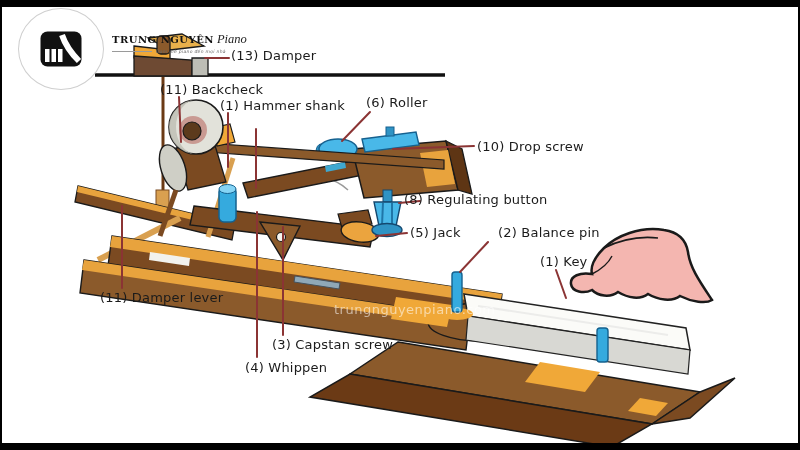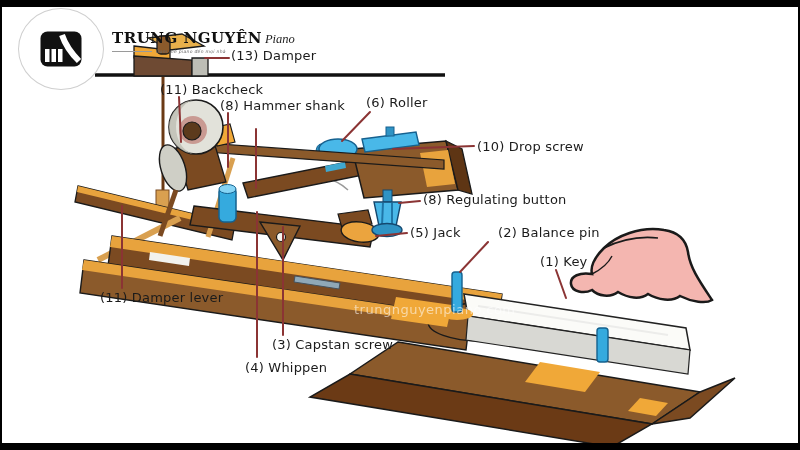--- a/index.html
+++ b/index.html
@@ -11,49 +11,49 @@
   .frame.bottom{left:0;bottom:0;width:800px;height:7px;}
   .frame.left{left:0;top:0;width:2px;height:450px;}
   .frame.right{right:0;top:0;width:2px;height:450px;}
 
   
   #logo{position:absolute;left:18px;top:8px;display:flex;align-items:flex-start;}
   #logo-circle{width:84px;height:80px;border-radius:50%;background:#fff;border:1px solid #cfcfcf;
                display:flex;align-items:center;justify-content:center;}
   #logo-text{margin-left:8px;margin-top:20px;}
   #brand-line{white-space:nowrap;}
-  #brand{font-family:"DejaVu Serif","Liberation Serif",serif;font-weight:bold;font-size:15px;
+  #brand{font-family:"DejaVu Serif","Liberation Serif",serif;font-weight:bold;font-size:10px;
          letter-spacing:.5px;color:#111;}
   #brand-suffix{font-family:Liberation Serif, serif;font-style:italic;
                 font-size:12.5px;color:#222;margin-left:3px;}
   #tag-row{display:flex;align-items:center;margin-top:2px;}
   #tag-rule{width:40px;height:1px;background:#9a9a9a;margin-right:4px;}
   #tagline{font-size:4.5px;color:#6a6a6a;font-style:italic;letter-spacing:.3px;white-space:nowrap;}
 
   
   #art{position:absolute;left:0;top:0;}
 
   
   .lbl{position:absolute;font-size:13px;color:#1b1b1b;white-space:nowrap;letter-spacing:.2px;}
   #lbl-damper{left:231px;top:48px;}
   #lbl-backcheck{left:160px;top:82px;}
   #lbl-hammer-shank{left:220px;top:98px;}
   #lbl-repetition-lever{left:247px;top:113px;}
   #lbl-roller{left:366px;top:95px;}
   #lbl-drop-screw{left:477px;top:139px;}
-  #lbl-regulating-button{left:423px;top:192px;}
+  #lbl-regulating-button{left:404px;top:192px;}
   #lbl-jack{left:410px;top:225px;}
   #lbl-balance-pin{left:490px;top:225px;margin-left:8px;}
   #lbl-key{left:540px;top:254px;}
   #lbl-damper-lever{left:100px;top:290px;}
   #lbl-capstan-screw{left:272px;top:337px;}
   #lbl-whippen{left:245px;top:360px;}
 
   #watermark{position:absolute;left:334px;top:302px;font-size:13px;
-             color:rgba(255,255,255,0.55);letter-spacing:.5px;margin-left:20px;}
+             color:rgba(255,255,255,0.55);letter-spacing:.5px;}
 </style>
 </head>
 <body>
 
 <div id="stage">
 
   <svg id="art" width="800" height="450" viewBox="0 0 800 450">
 
     <g>
       <line x1="95" y1="75" x2="445" y2="75" stroke="#111" stroke-width="3.5"></line>
@@ -208,21 +208,21 @@
       </div>
       <div id="tag-row">
         <span id="tag-rule"></span>
         <span id="tagline">Đam mê piano đến mọi nhà</span>
       </div>
     </div>
   </div>
 
   <div class="lbl" id="lbl-damper">(13) Damper</div>
   <div class="lbl" id="lbl-backcheck">(11) Backcheck</div>
-  <div class="lbl" id="lbl-hammer-shank">(8) Hammer shank</div>
+  <div class="lbl" id="lbl-hammer-shank">(1) Hammer shank</div>
   <div class="lbl" id="lbl-roller">(6) Roller</div>
   <div class="lbl" id="lbl-drop-screw">(10) Drop screw</div>
   <div class="lbl" id="lbl-regulating-button">(8) Regulating button</div>
   <div class="lbl" id="lbl-jack">(5) Jack</div>
   <div class="lbl" id="lbl-balance-pin">(2) Balance pin</div>
   <div class="lbl" id="lbl-key">(1) Key</div>
   <div class="lbl" id="lbl-damper-lever">(11) Damper lever</div>
   <div class="lbl" id="lbl-capstan-screw">(3) Capstan screw</div>
   <div class="lbl" id="lbl-whippen">(4) Whippen</div>
 

